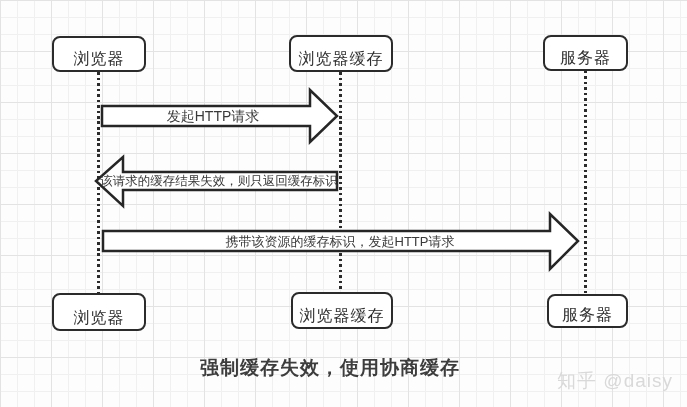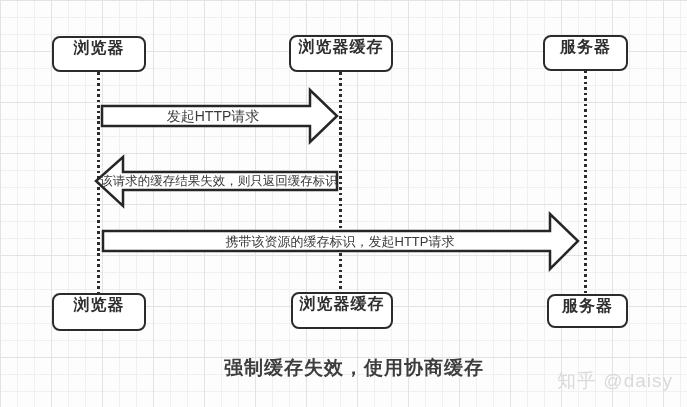--- a/index.html
+++ b/index.html
@@ -21,24 +21,24 @@
       linear-gradient(90deg, #f0f0f0 1px, transparent 1px);
     background-size: 51px 51px, 51px 51px, 17px 17px, 17px 17px;
   }
   .actor-box {
     position: absolute;
     box-sizing: border-box;
     background: #ffffff;
     border: 2.5px solid #2b2b2b;
     border-radius: 8px;
     display: flex;
-    align-items: flex-start;
+    align-items: flex-end;
     justify-content: center;
     font-size: 16px;
-    font-weight: 700;
+    font-weight: 400;
     color: #2f2f2f;
     letter-spacing: 1px;
     z-index: 3;
   }
   .box-top-browser    { left: 52px;  top: 36px;  width: 94px;  height: 36px; }
   .box-top-cache      { left: 289px; top: 35px;  width: 104px; height: 37px; }
   .box-top-server     { left: 543px; top: 35px;  width: 85px;  height: 36px; }
   .box-bottom-browser { left: 52px;  top: 293px; width: 94px;  height: 38px; }
   .box-bottom-cache   { left: 291px; top: 292px; width: 102px; height: 37px; }
   .box-bottom-server  { left: 547px; top: 294px; width: 81px;  height: 34px; }
@@ -78,21 +78,20 @@
     position: absolute;
     left: 0;
     top: 355px;
     width: 660px;
     text-align: center;
     font-size: 19px;
     font-weight: bold;
     color: #3d3d3d;
     letter-spacing: 1px;
     z-index: 3;
-    padding-left: 24px;
   }
   .watermark {
     position: absolute;
     right: 14px;
     top: 368px;
     font-size: 19px;
     font-weight: 400;
     color: #d9d9d9;
     letter-spacing: 1px;
     z-index: 3;

